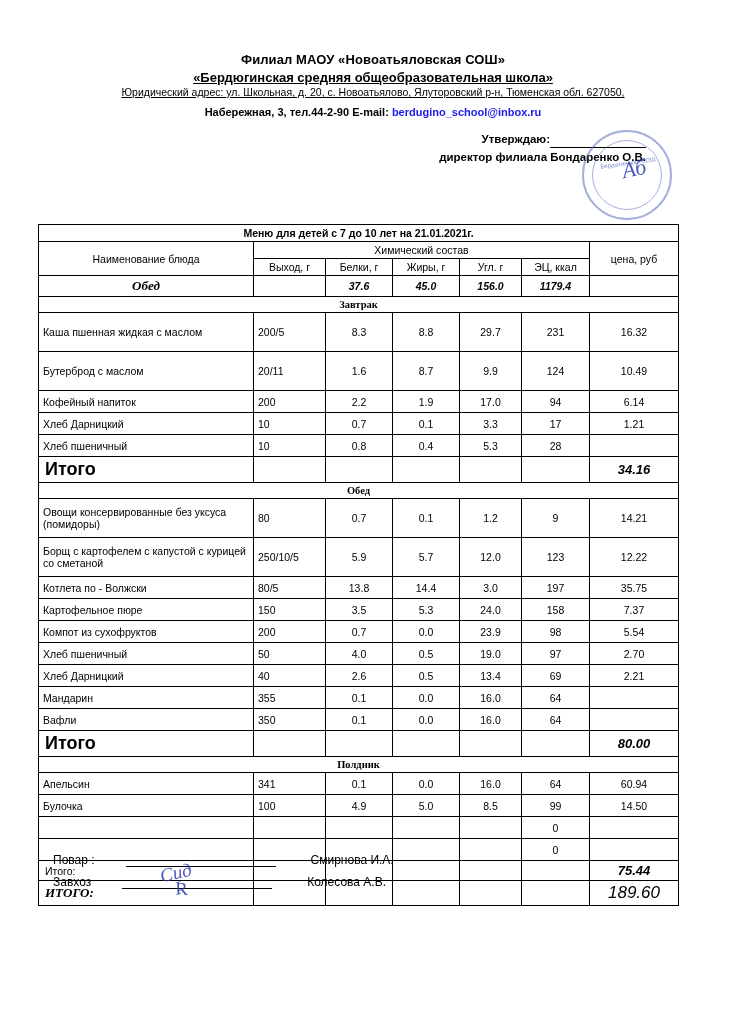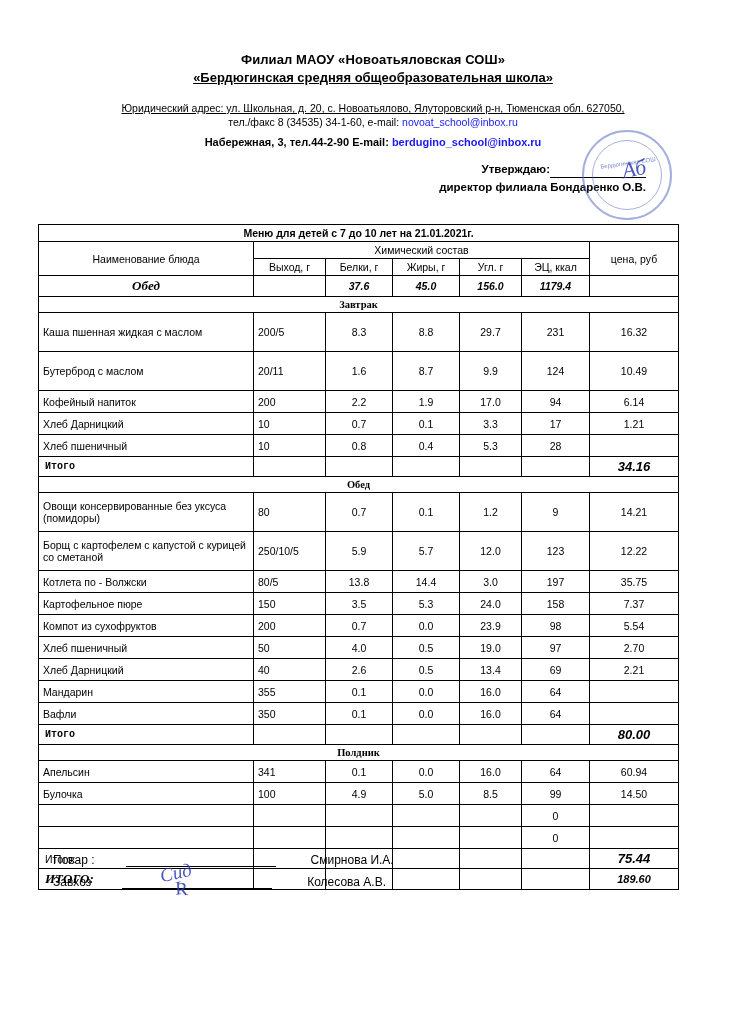--- a/index.html
+++ b/index.html
@@ -29,21 +29,21 @@
   .org-title {
     font-size: 13px;
     font-weight: bold;
     letter-spacing: 0.1px;
     margin-bottom: 3px;
   }
   .org-subtitle {
     font-size: 13px;
     font-weight: bold;
     text-decoration: underline;
-    margin-bottom: 16px;
+    margin-bottom: 0;
   }
   .addr-line {
     font-size: 10.5px;
     line-height: 14px;
   }
   .addr-line.underline {
     text-decoration: underline;
   }
   .addr-bold {
     font-size: 11px;
@@ -165,44 +165,44 @@
     font-family: "Liberation Serif", serif;
   }
   .dish td { height: 17px; }
   .dish td.c-name { text-align: left; font-size: 10.5px; }
   .tall td { height: 34px; }
   .totals td {
     font-weight: bold;
     font-style: italic;
   }
   .totals td.c-name {
-    font-size: 10px;
+    font-size: 18px;
     font-style: normal;
     font-weight: bold;
-    font-family: Liberation Mono, monospace;
+    font-family: Liberation Sans, sans-serif;
     text-align: left;
     padding-left: 6px;
   }
   .totals td.c-price { text-align: center; font-size: 13px; }
   .itogo-small td.c-name {
     font-size: 10.5px;
     font-weight: normal;
     font-style: normal;
     font-family: "Liberation Sans", sans-serif;
     text-align: left;
   }
   .itogo-final td.c-name {
     font-size: 13px;
     font-style: italic;
     font-weight: bold;
     font-family: "Liberation Serif", serif;
   }
   .itogo-final td.c-price {
-    font-size: 11px;
-    font-weight: bold;
+    font-size: 17px;
+    font-weight: normal;
     font-style: italic;
   }
   
   .footer {
     position: absolute;
     left: 53px;
     top: 852px;
     width: 640px;
     font-size: 12px;
   }
@@ -224,23 +224,20 @@
 </style>
 </head>
 <body>
 
 <div class="page">
 
   <div class="header">
     <div class="org-title">Филиал МАОУ «Новоатьяловская СОШ»</div>
     <div class="org-subtitle">«Бердюгинская средняя общеобразовательная школа»</div>
     <div class="addr-line underline">Юридический адрес: ул. Школьная, д. 20, с. Новоатьялово, Ялуторовский р-н, Тюменская обл. 627050,</div>
-    <div class="addr-line">
-      <span>тел./факс 8 (34535) 34-1-60,  e-mail: </span><span class="email-link">novoat_school@inbox.ru</span>
-    </div>
     <div class="addr-bold">
       <span>Набережная, 3, тел.44-2-90    E-mail: </span><span class="email-link">berdugino_school@inbox.ru</span>
     </div>
     <div class="approve-block">
       <div>
         <span>Утверждаю:</span><span class="approve-underline"></span>
       </div>
       <div>директор филиала Бондаренко О.В.</div>
     </div>
   </div>

